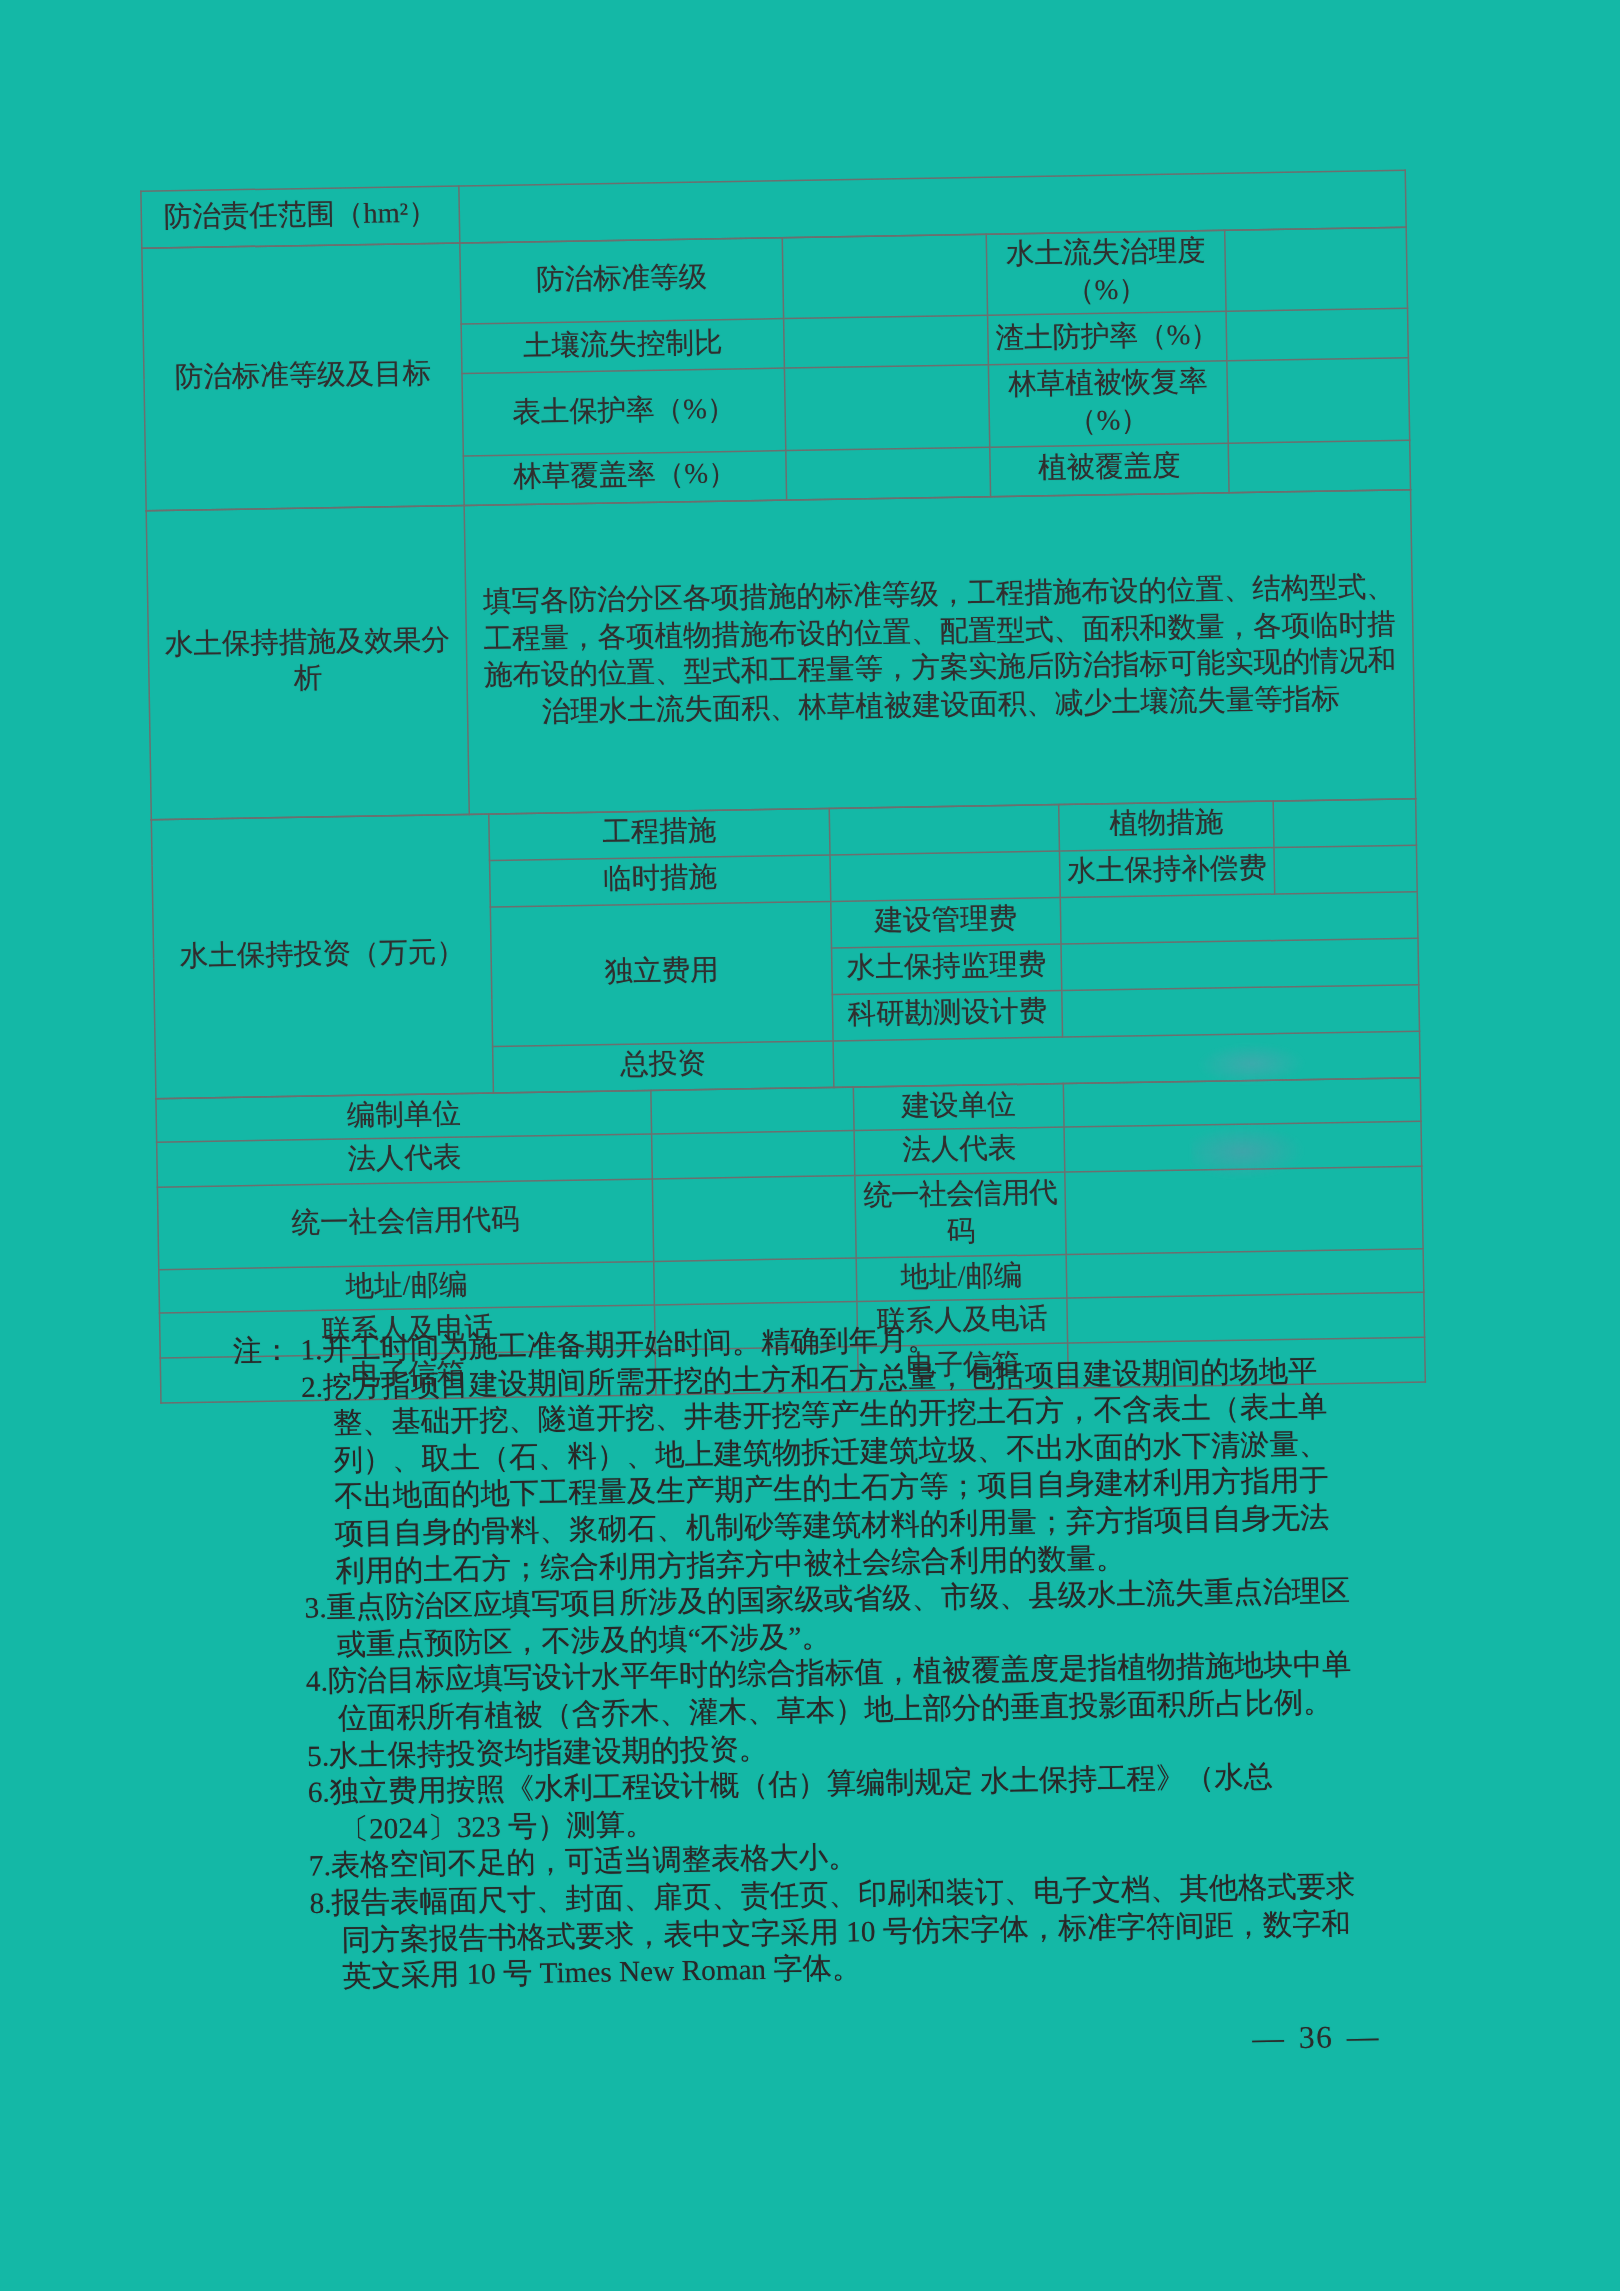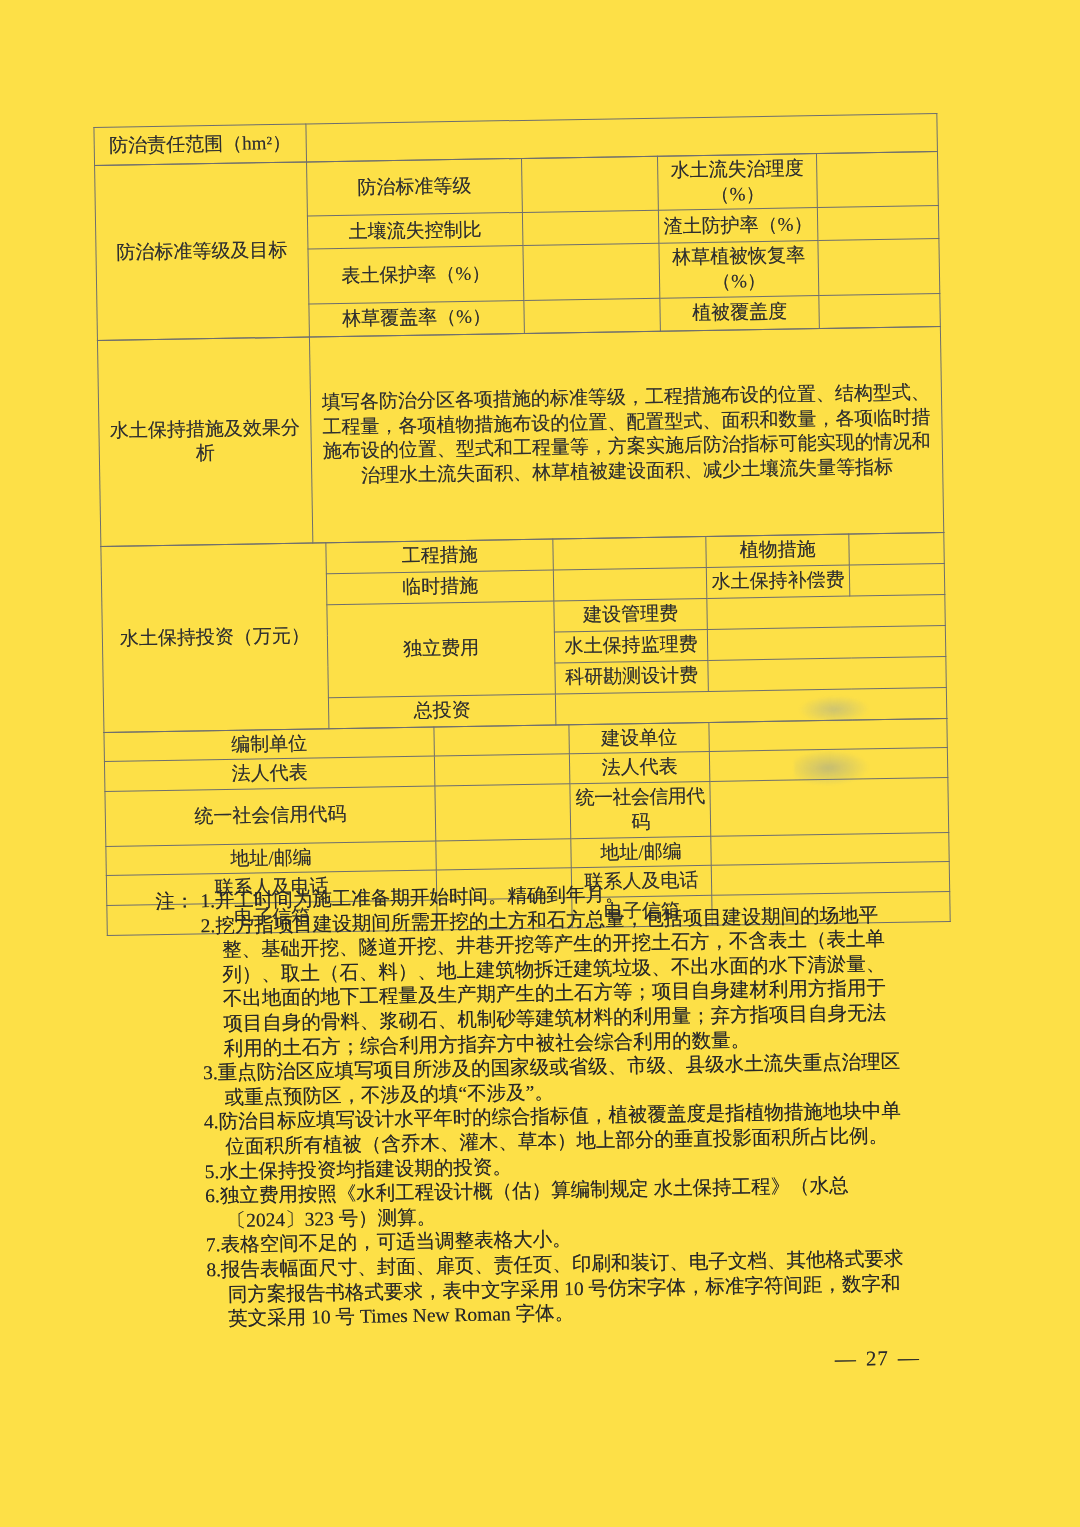--- a/index.html
+++ b/index.html
@@ -3,21 +3,21 @@
 <meta charset="utf-8">
 <style>
   html,body { margin:0; padding:0; }
   body {
     width:1080px; height:1527px;
     background:#ffffff;
     font-family:"Liberation Serif","DejaVu Serif",serif;
   }
   .page {
     position:relative; width:1080px; height:1527px;
-    background:#fde047; overflow:hidden;
+    background:#14b8a6; overflow:hidden;
     color:#2e2e2e;
   }
   .sheet {
     position:absolute; inset:0;
     transform:rotate(-0.95deg);
     transform-origin:520px 520px;
   }
 
   
   .doc-table { position:absolute; left:100px; top:120px; width:843px; }
@@ -247,17 +247,17 @@
         <div class="note-item"><span>3.</span><span>重点防治区应填写项目所涉及的国家级或省级、市级、县级水土流失重点治理区或重点预防区，不涉及的填“不涉及”。</span></div>
         <div class="note-item"><span>4.</span><span>防治目标应填写设计水平年时的综合指标值，植被覆盖度是指植物措施地块中单位面积所有植被（含乔木、灌木、草本）地上部分的垂直投影面积所占比例。</span></div>
         <div class="note-item"><span>5.</span><span>水土保持投资均指建设期的投资。</span></div>
         <div class="note-item"><span>6.</span><span>独立费用按照《水利工程设计概（估）算编制规定 水土保持工程》（水总〔2024〕323 号）测算。</span></div>
         <div class="note-item"><span>7.</span><span>表格空间不足的，可适当调整表格大小。</span></div>
         <div class="note-item"><span>8.</span><span>报告表幅面尺寸、封面、扉页、责任页、印刷和装订、电子文档、其他格式要求同方案报告书格式要求，表中文字采用 10 号仿宋字体，标准字符间距，数字和英文采用 10 号 Times New Roman 字体。</span></div>
       </div>
     </div>
 
     <div class="page-num">
-      <span class="dash">—</span><span>27</span><span class="dash">—</span>
+      <span class="dash">—</span><span>36</span><span class="dash">—</span>
     </div>
 
   </div>
 </div>
 
 </body></html>

